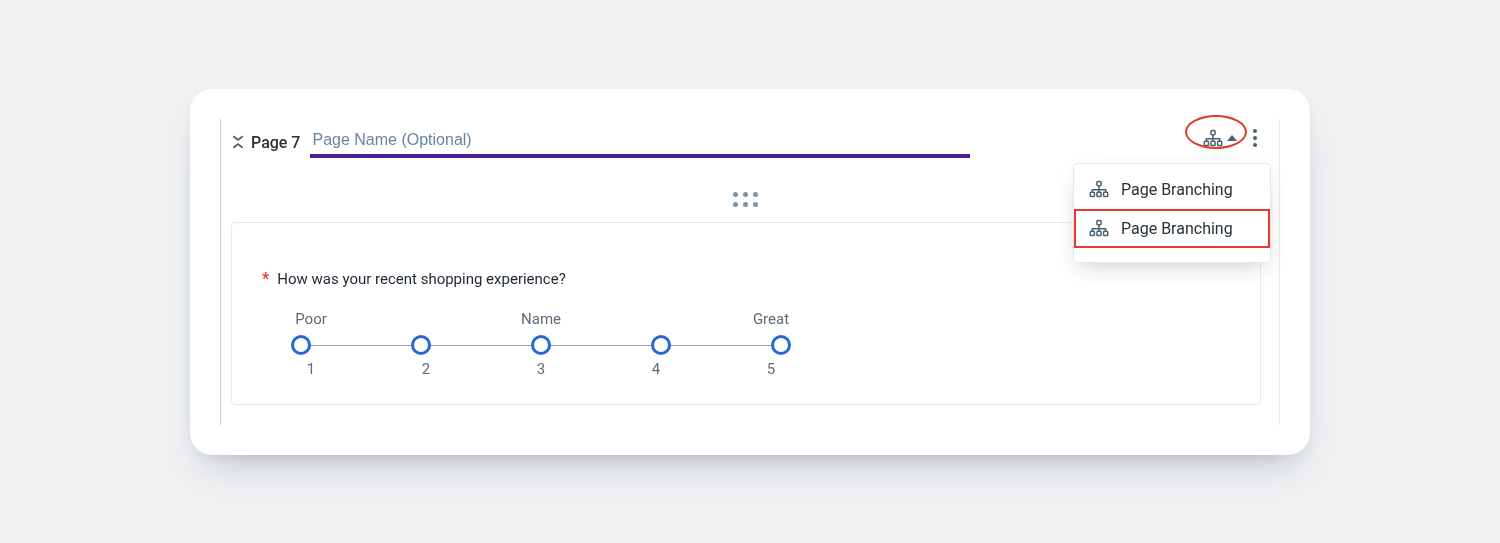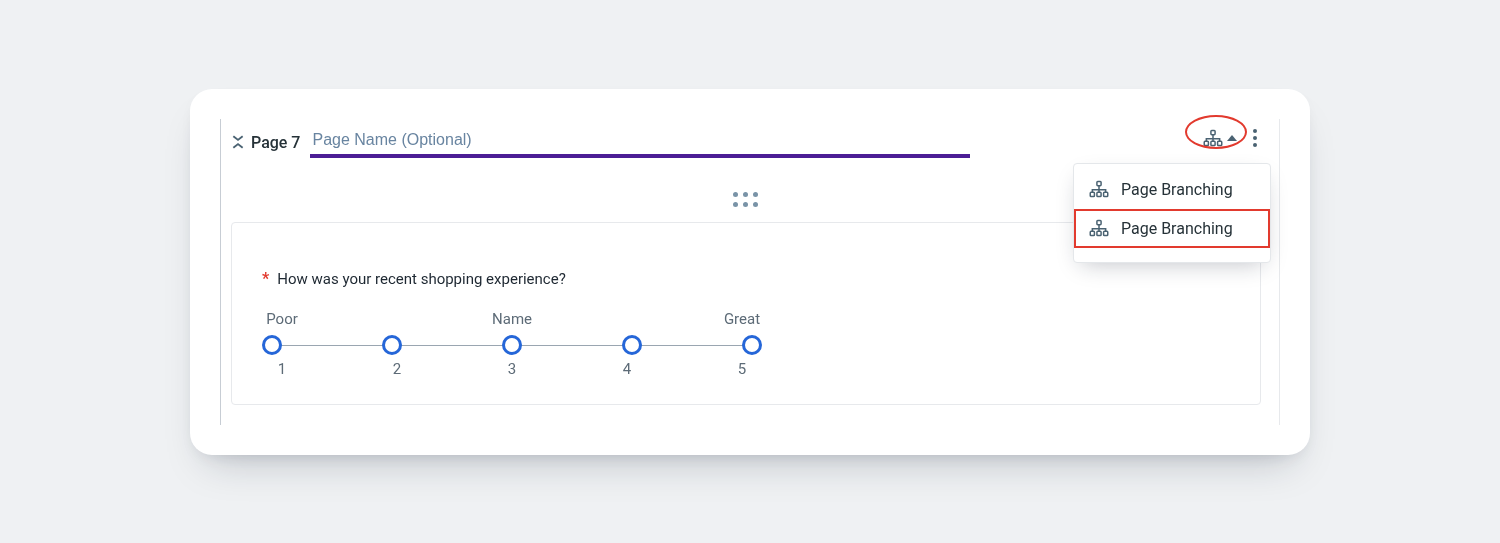--- a/index.html
+++ b/index.html
@@ -74,21 +74,21 @@
 
   .question-card{
     border:1px solid #e7e9ec; border-radius:4px;
     padding:46px 30px 26px 30px;
     margin-top:4px;
   }
   .q-text{ display:flex; align-items:baseline; gap:8px; }
   .req-star{ color:#e23a2e; font-weight:700; }
   .q-label{ font-size:15px; font-weight:400; color:#1e2832;}
   .scale{
-    margin-top:22px; width:500px; position:relative;
+    margin-top:22px; width:500px; position:relative;margin-left:29px;
   }
   .scale-wordrow, .scale-numrow{
     display:flex; justify-content:space-between; font-size:15px; color:#5d6b77;
     width:100%;
   }
   .scale-wordrow span, .scale-numrow span{ width:40px; text-align:center; }
   .scale-track{
     margin:6px 0 4px 0; position:relative; height:22px;
     display:flex; justify-content:space-between; align-items:center;
   }

